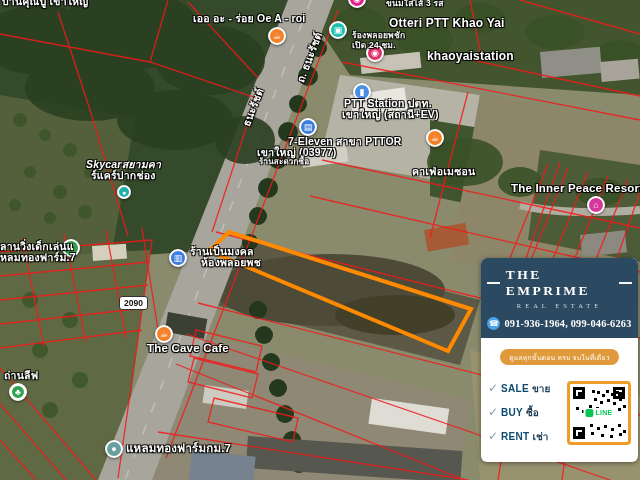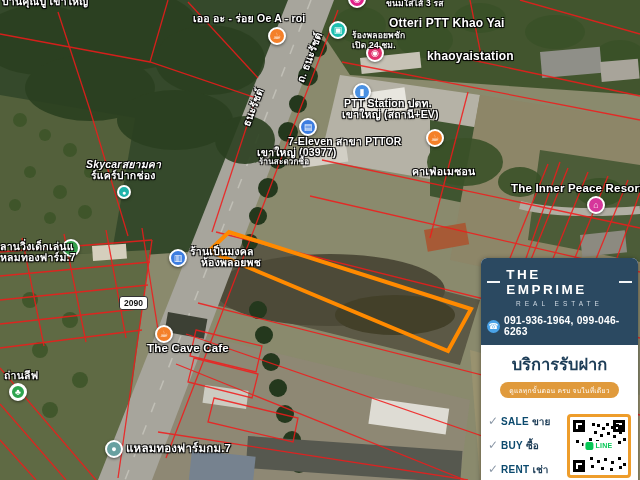--- a/index.html
+++ b/index.html
@@ -25,21 +25,21 @@
   
   .pin{position:absolute;width:18px;height:18px;border-radius:50%;border:2px solid #fff;
        box-shadow:0 1px 3px rgba(0,0,0,.5);display:flex;align-items:center;justify-content:center;
        color:#fff;font-size:9px;line-height:1;box-sizing:border-box;}
   .pin.small{width:14px;height:14px;font-size:7px;}
   .pin.ring{border-width:3px;}
 
   
   .panel{position:absolute;left:481px;top:258px;width:157px;}
   .card{background:#fff;border-radius:6px;overflow:hidden;box-shadow:0 1px 5px rgba(0,0,0,.45);}
-  .card-head{background:#2b4961;padding:9px 6px 8px;}
+  .card-head{background:#2b4961;padding:9px 6px 8px;font-family:Liberation Serif, serif;}
   .brand-row{display:flex;align-items:center;justify-content:center;gap:6px;}
   .brand-line{width:15px;height:2px;background:#fff;opacity:.95;}
   .brand{color:#fff;font-size:13.5px;font-weight:bold;letter-spacing:2.5px;margin:0;}
   .brand-sub{color:#cfd9e2;text-align:center;font-size:6.5px;letter-spacing:4px;margin-top:3px;}
   .phone-row{display:flex;align-items:center;justify-content:center;gap:4px;margin-top:8px;}
   .phone-ic{width:13px;height:13px;border-radius:50%;background:#4aa3e8;color:#fff;font-size:8px;
             display:flex;align-items:center;justify-content:center;flex:0 0 auto;}
   .phones{color:#fff;font-size:10.3px;font-weight:bold;letter-spacing:.2px;}
   .card-body{padding:6px 7px 9px;}
   .svc-title{color:#1d3d57;font-size:16.5px;font-weight:bold;text-align:center;}
@@ -294,21 +294,20 @@
           <h1 class="brand">THE EMPRIME</h1>
           <span class="brand-line"></span>
         </div>
         <div class="brand-sub">REAL ESTATE</div>
         <div class="phone-row">
           <span class="phone-ic">☎</span>
           <span class="phones">091-936-1964, 099-046-6263</span>
         </div>
       </div>
       <div class="card-body">
-        <div class="svc-title">บริการรับฝาก</div>
         <div class="svc-pill">ดูแลทุกขั้นตอน ครบ จบในที่เดียว</div>
         <div class="body-row">
           <div class="checklist">
             <div class="chk">
               <span class="mk">✓</span>
               <span class="en">SALE</span>
               <span class="th">ขาย</span>
             </div>
             <div class="chk">
               <span class="mk">✓</span>

